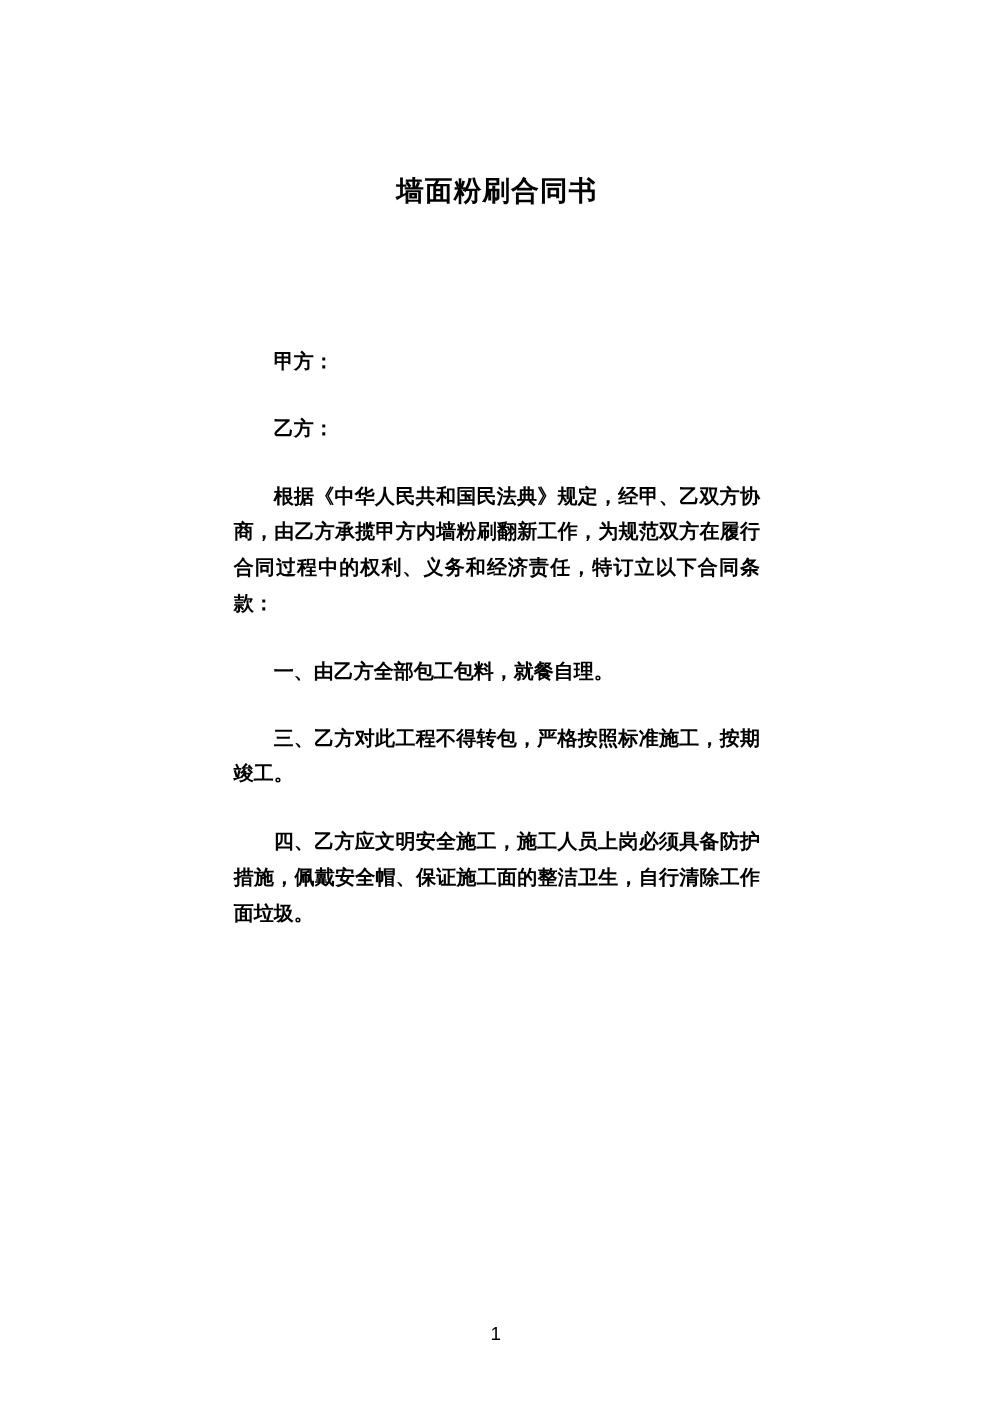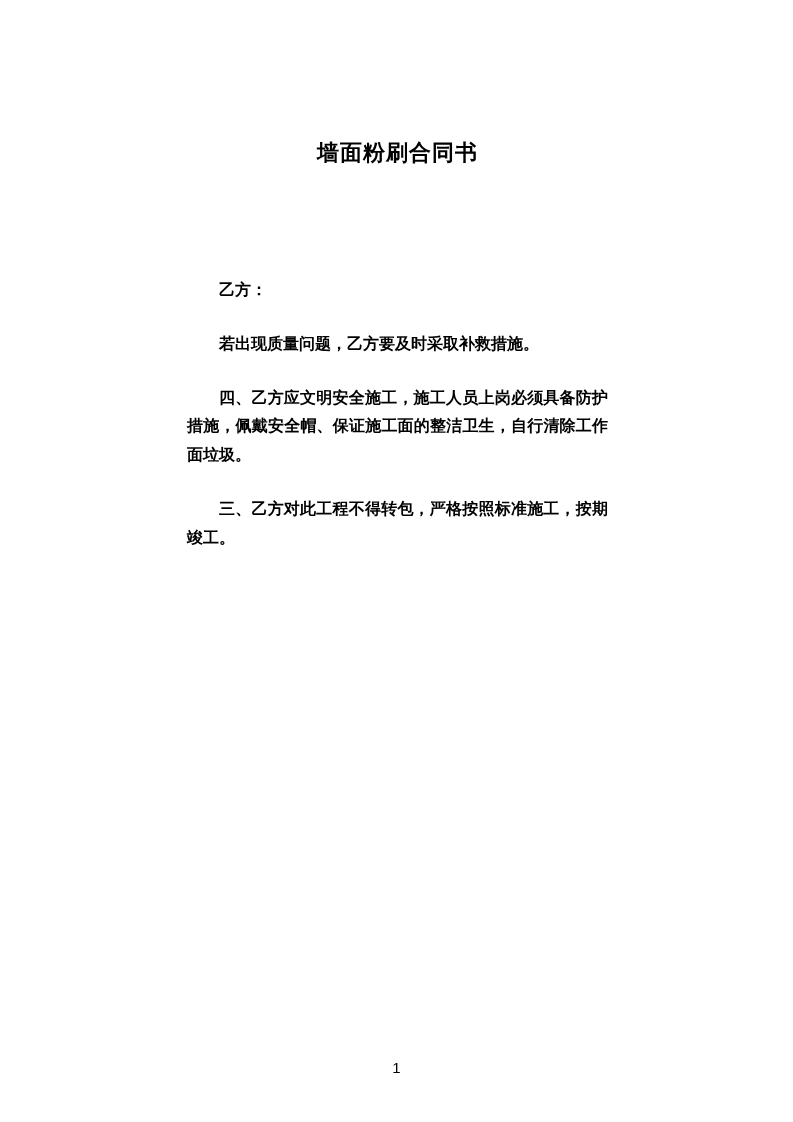--- a/index.html
+++ b/index.html
@@ -46,19 +46,21 @@
     font-weight: normal;
     font-family: "Liberation Sans", "DejaVu Sans", sans-serif;
   }
 </style>
 </head>
 <body>
 
 <div class="page">
   <h1 class="doc-title">墙面粉刷合同书</h1>
 
+  <p class="para">甲方：</p>
   <p class="para">乙方：</p>
-  <p class="para">若出现质量问题，乙方要及时采取补救措施。</p>
+  <p class="para">根据《中华人民共和国民法典》规定，经甲、乙双方协商，由乙方承揽甲方内墙粉刷翻新工作，为规范双方在履行合同过程中的权利、义务和经济责任，特订立以下合同条款：</p>
+  <p class="para">一、由乙方全部包工包料，就餐自理。</p>
+  <p class="para">三、乙方对此工程不得转包，严格按照标准施工，按期竣工。</p>
   <p class="para">四、乙方应文明安全施工，施工人员上岗必须具备防护措施，佩戴安全帽、保证施工面的整洁卫生，自行清除工作面垃圾。</p>
-  <p class="para">三、乙方对此工程不得转包，严格按照标准施工，按期竣工。</p>
 
   <div class="page-number">1</div>
 </div>
 
 </body></html>

